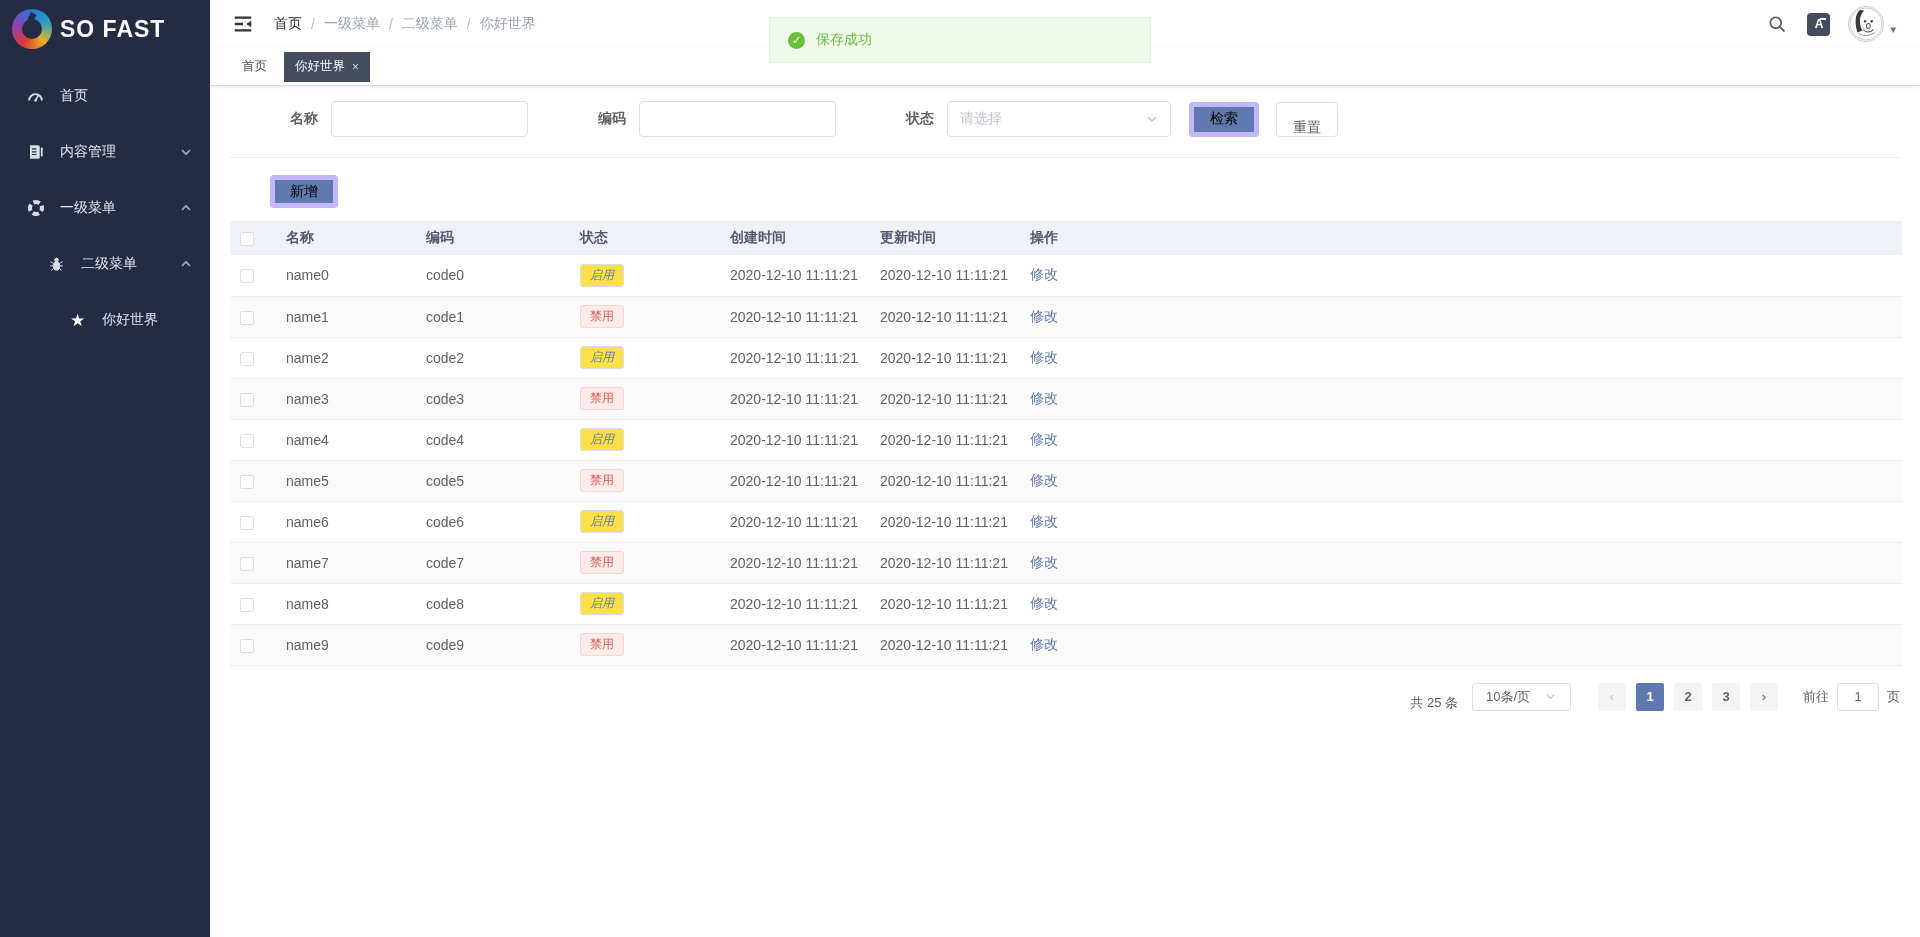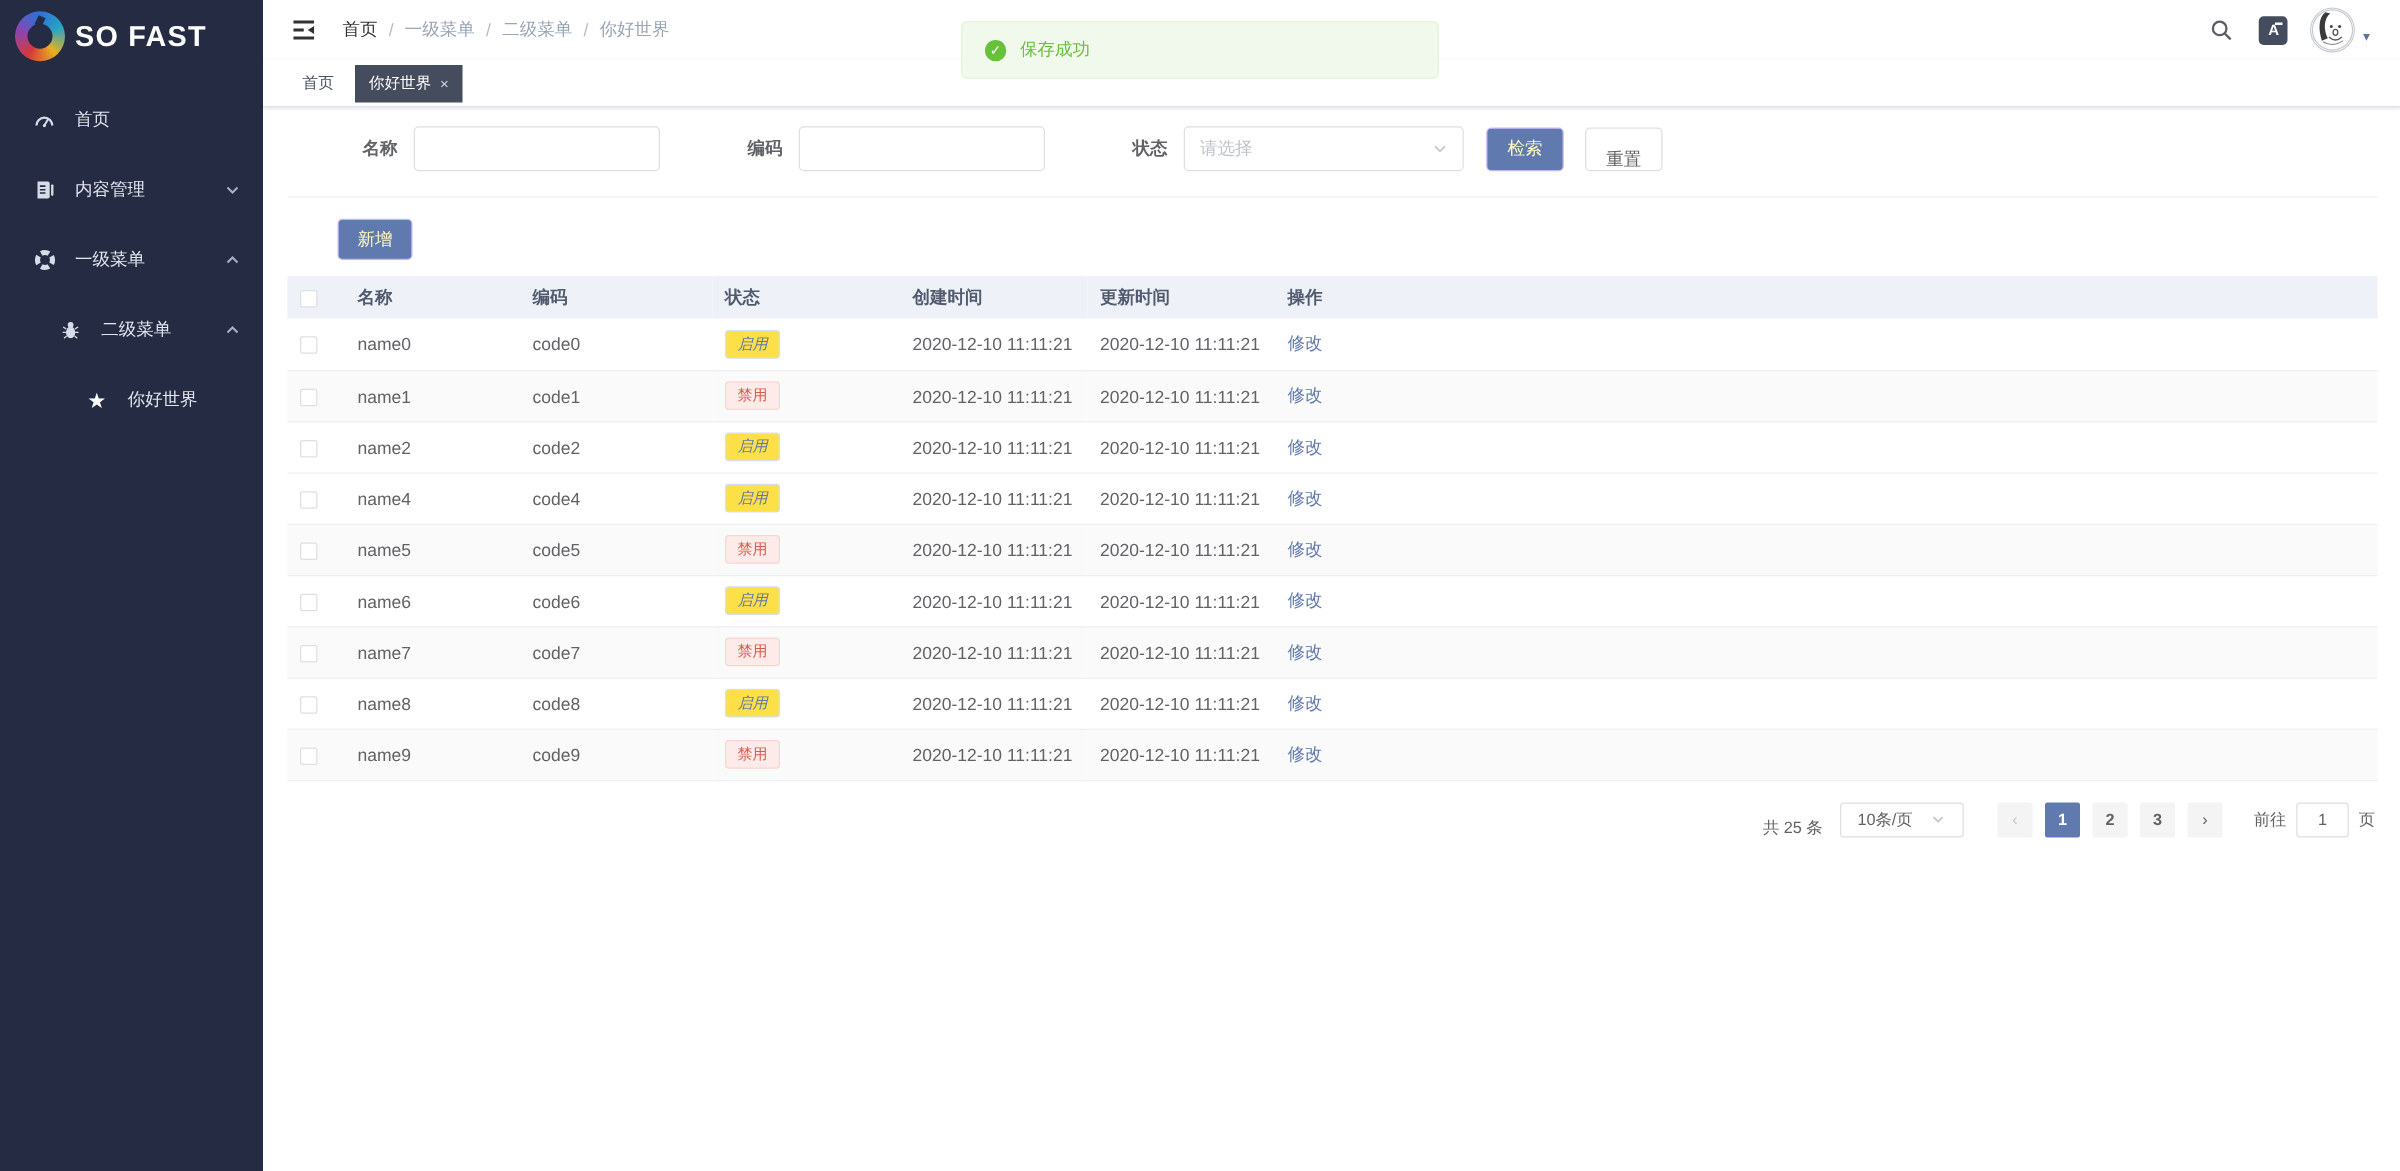--- a/index.html
+++ b/index.html
@@ -53,21 +53,21 @@
   
   .content { padding:15px 18px 0 20px; }
   .filter-row { display:flex; align-items:center; padding:0 0 20px 60px; border-bottom:1px solid #ebeef5; }
   .form-group { display:flex; align-items:center; margin-right:70px; }
   .form-label { font-weight:700; color:#606266; font-size:14px; margin-right:13px; white-space:nowrap; }
   .text-input { width:197px; height:36px; border:1px solid #dcdfe6; border-radius:4px; background:#fff; font-size:14px; padding:0 12px; color:#606266; outline:none; }
   .select-box { width:224px; height:36px; border:1px solid #dcdfe6; border-radius:4px; background:#fff; display:flex; align-items:center; justify-content:space-between; padding:0 12px; cursor:pointer; }
   .select-placeholder { color:#c0c4cc; font-size:14px; }
   .select-arrow { color:#c0c4cc; width:12px; height:12px; }
   .btn { height:35px; border-radius:4px; font-size:14px; cursor:pointer; font-family:inherit; }
-  .btn-primary { background:#6079ae; border:1px solid #c4b5fd; color:#fef9c3; padding:0 16px; }
+  .btn-primary { background:#6079ae; border:5px solid #c4b5fd; color:#000000; padding:0 16px; }
   .btn-plain { background:#fff; border:1px solid #dcdfe6; color:#606266; padding:16px 16px; }
   .filter-btns { display:flex; gap:17px; margin-left:18px; }
   .toolbar { margin-top:17px;padding-left:40px; }
   .btn-add { padding:0 15px; height:33px; }
   
   .table-wrap { margin-top:13px; }
   table { width:100%; border-collapse:collapse; font-size:14px; color:#606266; table-layout:fixed; }
   thead th { background:#eef1f8; text-align:left; font-weight:700; color:#525a6e; padding:8px 10px; height:34px; font-size:14px; }
   tbody td { padding:0 10px; height:41px; border-bottom:1px solid #ebeef5; background:#fff; }
   tr.striped td { background:#fafafa; }
@@ -297,20 +297,29 @@
             <tr>
               <td class="col-check"><span class="checkbox"></span></td>
               <td>name2</td>
               <td>code2</td>
               <td><span class="tag tag-enabled">启用</span></td>
               <td>2020-12-10 11:11:21</td>
               <td>2020-12-10 11:11:21</td>
               <td><a class="link-edit">修改</a></td>
             </tr>
 
+            <tr class="striped">
+              <td class="col-check"><span class="checkbox"></span></td>
+              <td>name3</td>
+              <td>code3</td>
+              <td><span class="tag tag-disabled">禁用</span></td>
+              <td>2020-12-10 11:11:21</td>
+              <td>2020-12-10 11:11:21</td>
+              <td><a class="link-edit">修改</a></td>
+            </tr>
 
             <tr>
               <td class="col-check"><span class="checkbox"></span></td>
               <td>name4</td>
               <td>code4</td>
               <td><span class="tag tag-enabled">启用</span></td>
               <td>2020-12-10 11:11:21</td>
               <td>2020-12-10 11:11:21</td>
               <td><a class="link-edit">修改</a></td>
             </tr>

